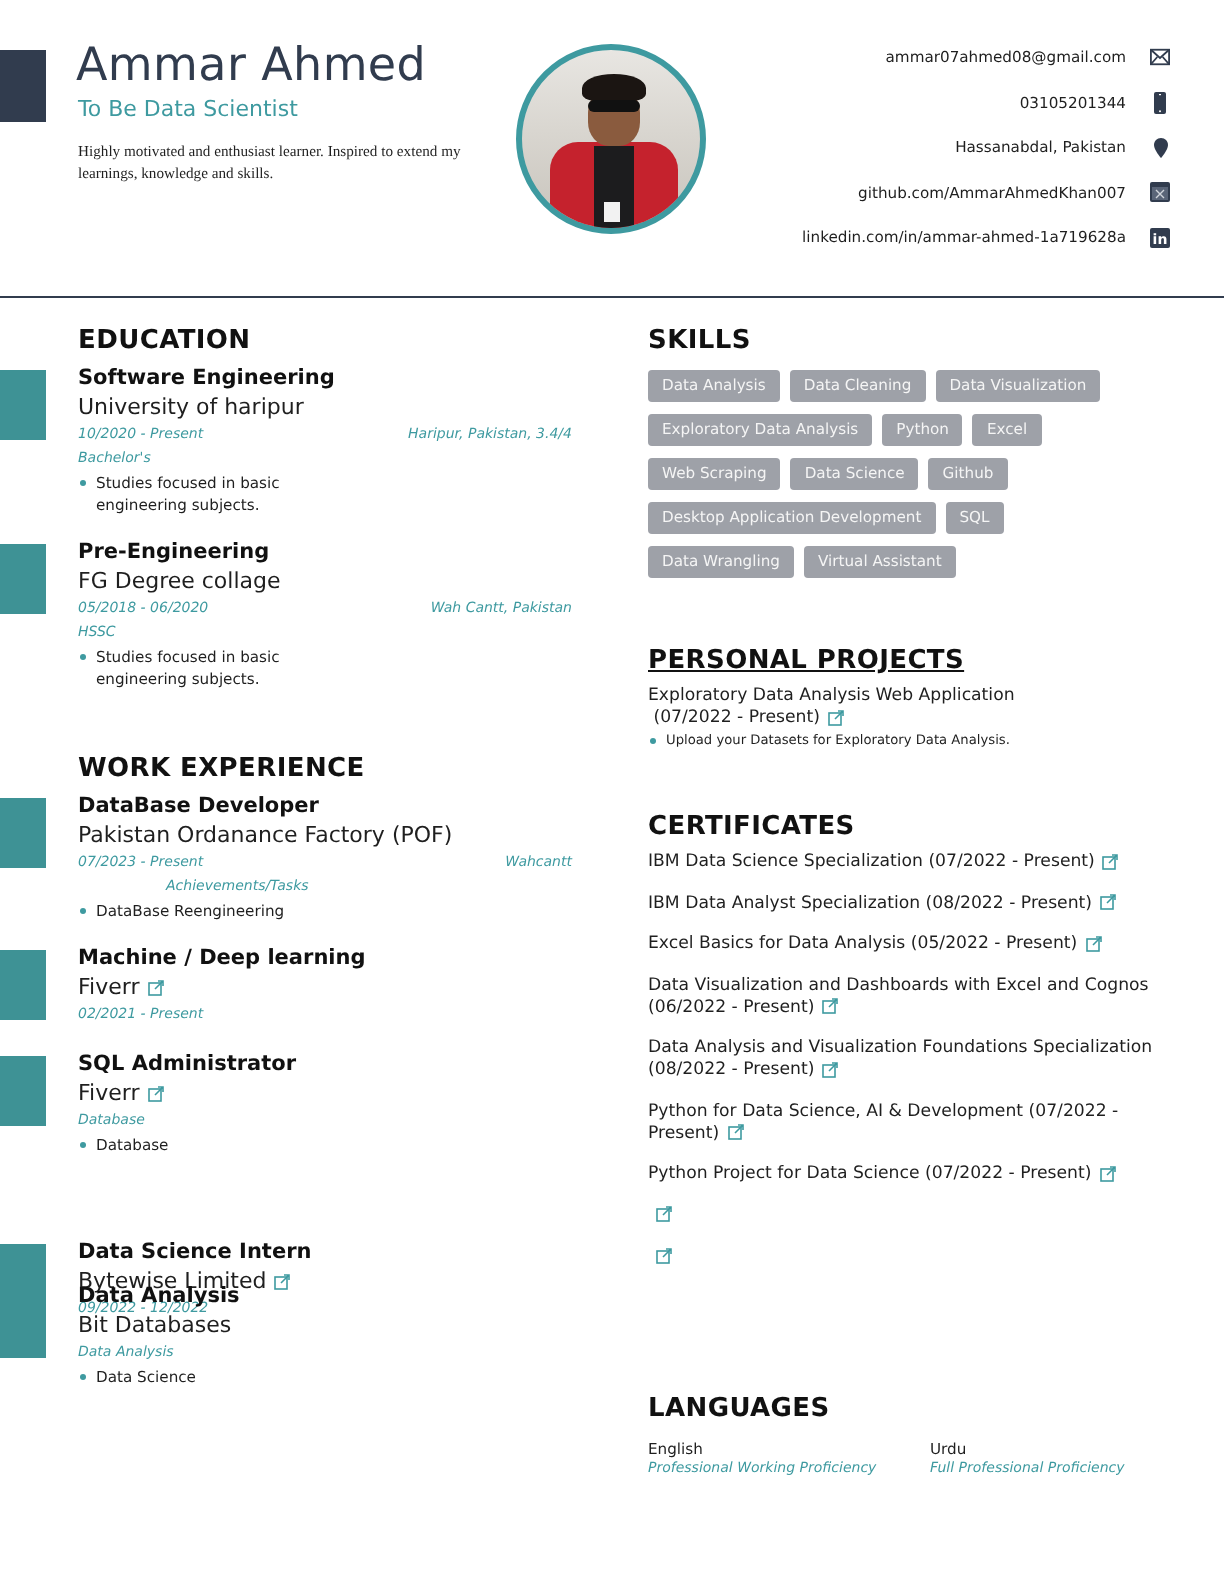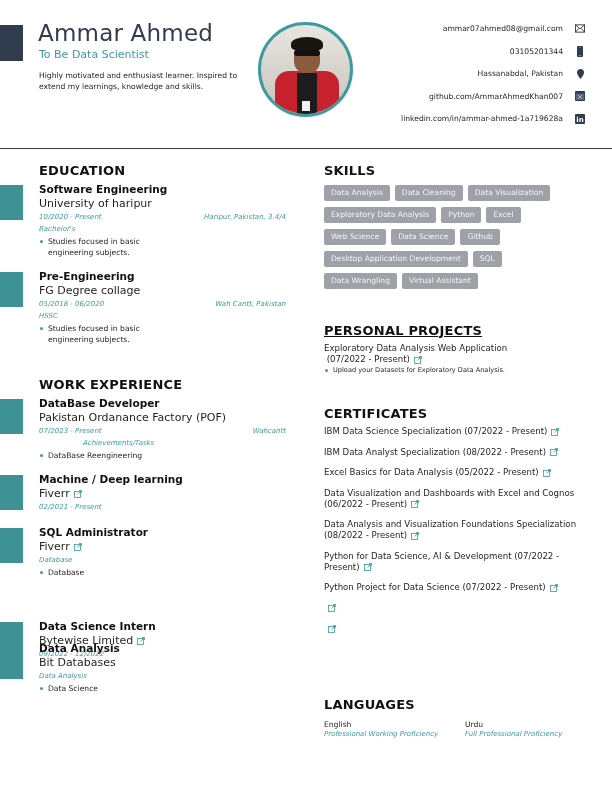--- a/index.html
+++ b/index.html
@@ -1,20 +1,20 @@
 <!DOCTYPE html>
 <html><head>
 <meta charset="utf-8">
 <style>
   * { box-sizing: border-box; margin: 0; padding: 0; }
   body { width: 612px; height: 792px; background: #ffffff; font-family: "DejaVu Sans", sans-serif; color: #1f1f1f; position: relative; overflow: hidden; }
   .header-block { position: absolute; left: 0; top: 25px; width: 23px; height: 36px; background: #313c4e; }
   .name { position: absolute; left: 38px; top: 20px; font-size: 23px; color: #313c4e; font-weight: normal; letter-spacing: 0.2px; }
   .role { position: absolute; left: 39px; top: 48px; font-size: 11px; color: #3e9aa0; }
-  .summary { position: absolute; left: 39px; top: 70px; width: 215px; font-size: 7.6px; line-height: 11px; color: #1f1f1f; }
+  .summary { position: absolute; left: 39px; top: 70px; width: 215px; font-size: 7.6px; line-height: 11px; color: #1f1f1f; font-family: Liberation Serif, serif; }
   .photo { position: absolute; left: 258px; top: 22px; width: 95px; height: 95px; border-radius: 50%; border: 3px solid #3e9aa0; overflow: hidden; background: linear-gradient(180deg,#e8e6e2 0%,#d9d6d0 45%,#c8c4bc 100%); }
   .photo .head { position:absolute; left:33px; top:18px; width:26px; height:30px; background:#8a5b3e; border-radius:45% 45% 40% 40%; }
   .photo .hair { position:absolute; left:30px; top:12px; width:32px; height:14px; background:#1b1512; border-radius:50% 50% 30% 30%; }
   .photo .glasses { position:absolute; left:33px; top:25px; width:26px; height:6px; background:#111; border-radius:3px; }
   .photo .body { position:absolute; left:14px; top:46px; width:64px; height:50px; background:#c5222d; border-radius:14px 14px 0 0; }
   .photo .shirt { position:absolute; left:36px; top:48px; width:20px; height:46px; background:#1c1c1e; }
   .photo .card { position:absolute; left:41px; top:76px; width:8px; height:10px; background:#f2f2f2; }
   .contacts { position: absolute; right: 27px; top: 22px; }
   .contact-row { display: flex; justify-content: flex-end; align-items: center; height: 13px; margin-bottom: 9.6px; }
   .contact-text { font-size: 7.6px; color: #1f1f1f; margin-right: 12px; }
@@ -189,21 +189,21 @@
 </div>
 
 <div class="section-title" style="left:324px;top:163px;">SKILLS</div>
 <div class="skills">
   <span class="skill">Data Analysis</span>
   <span class="skill">Data Cleaning</span>
   <span class="skill">Data Visualization</span>
   <span class="skill">Exploratory Data Analysis</span>
   <span class="skill">Python</span>
   <span class="skill">Excel</span>
-  <span class="skill">Web Science</span>
+  <span class="skill">Web Scraping</span>
   <span class="skill">Data Science</span>
   <span class="skill">Github</span>
   <span class="skill">Desktop Application Development</span>
   <span class="skill">SQL</span>
   <span class="skill">Data Wrangling</span>
   <span class="skill">Virtual Assistant</span>
 </div>
 
 <div class="section-title" style="left:324px;top:323px;text-decoration:underline;">PERSONAL PROJECTS</div>
 <div class="proj-title">

